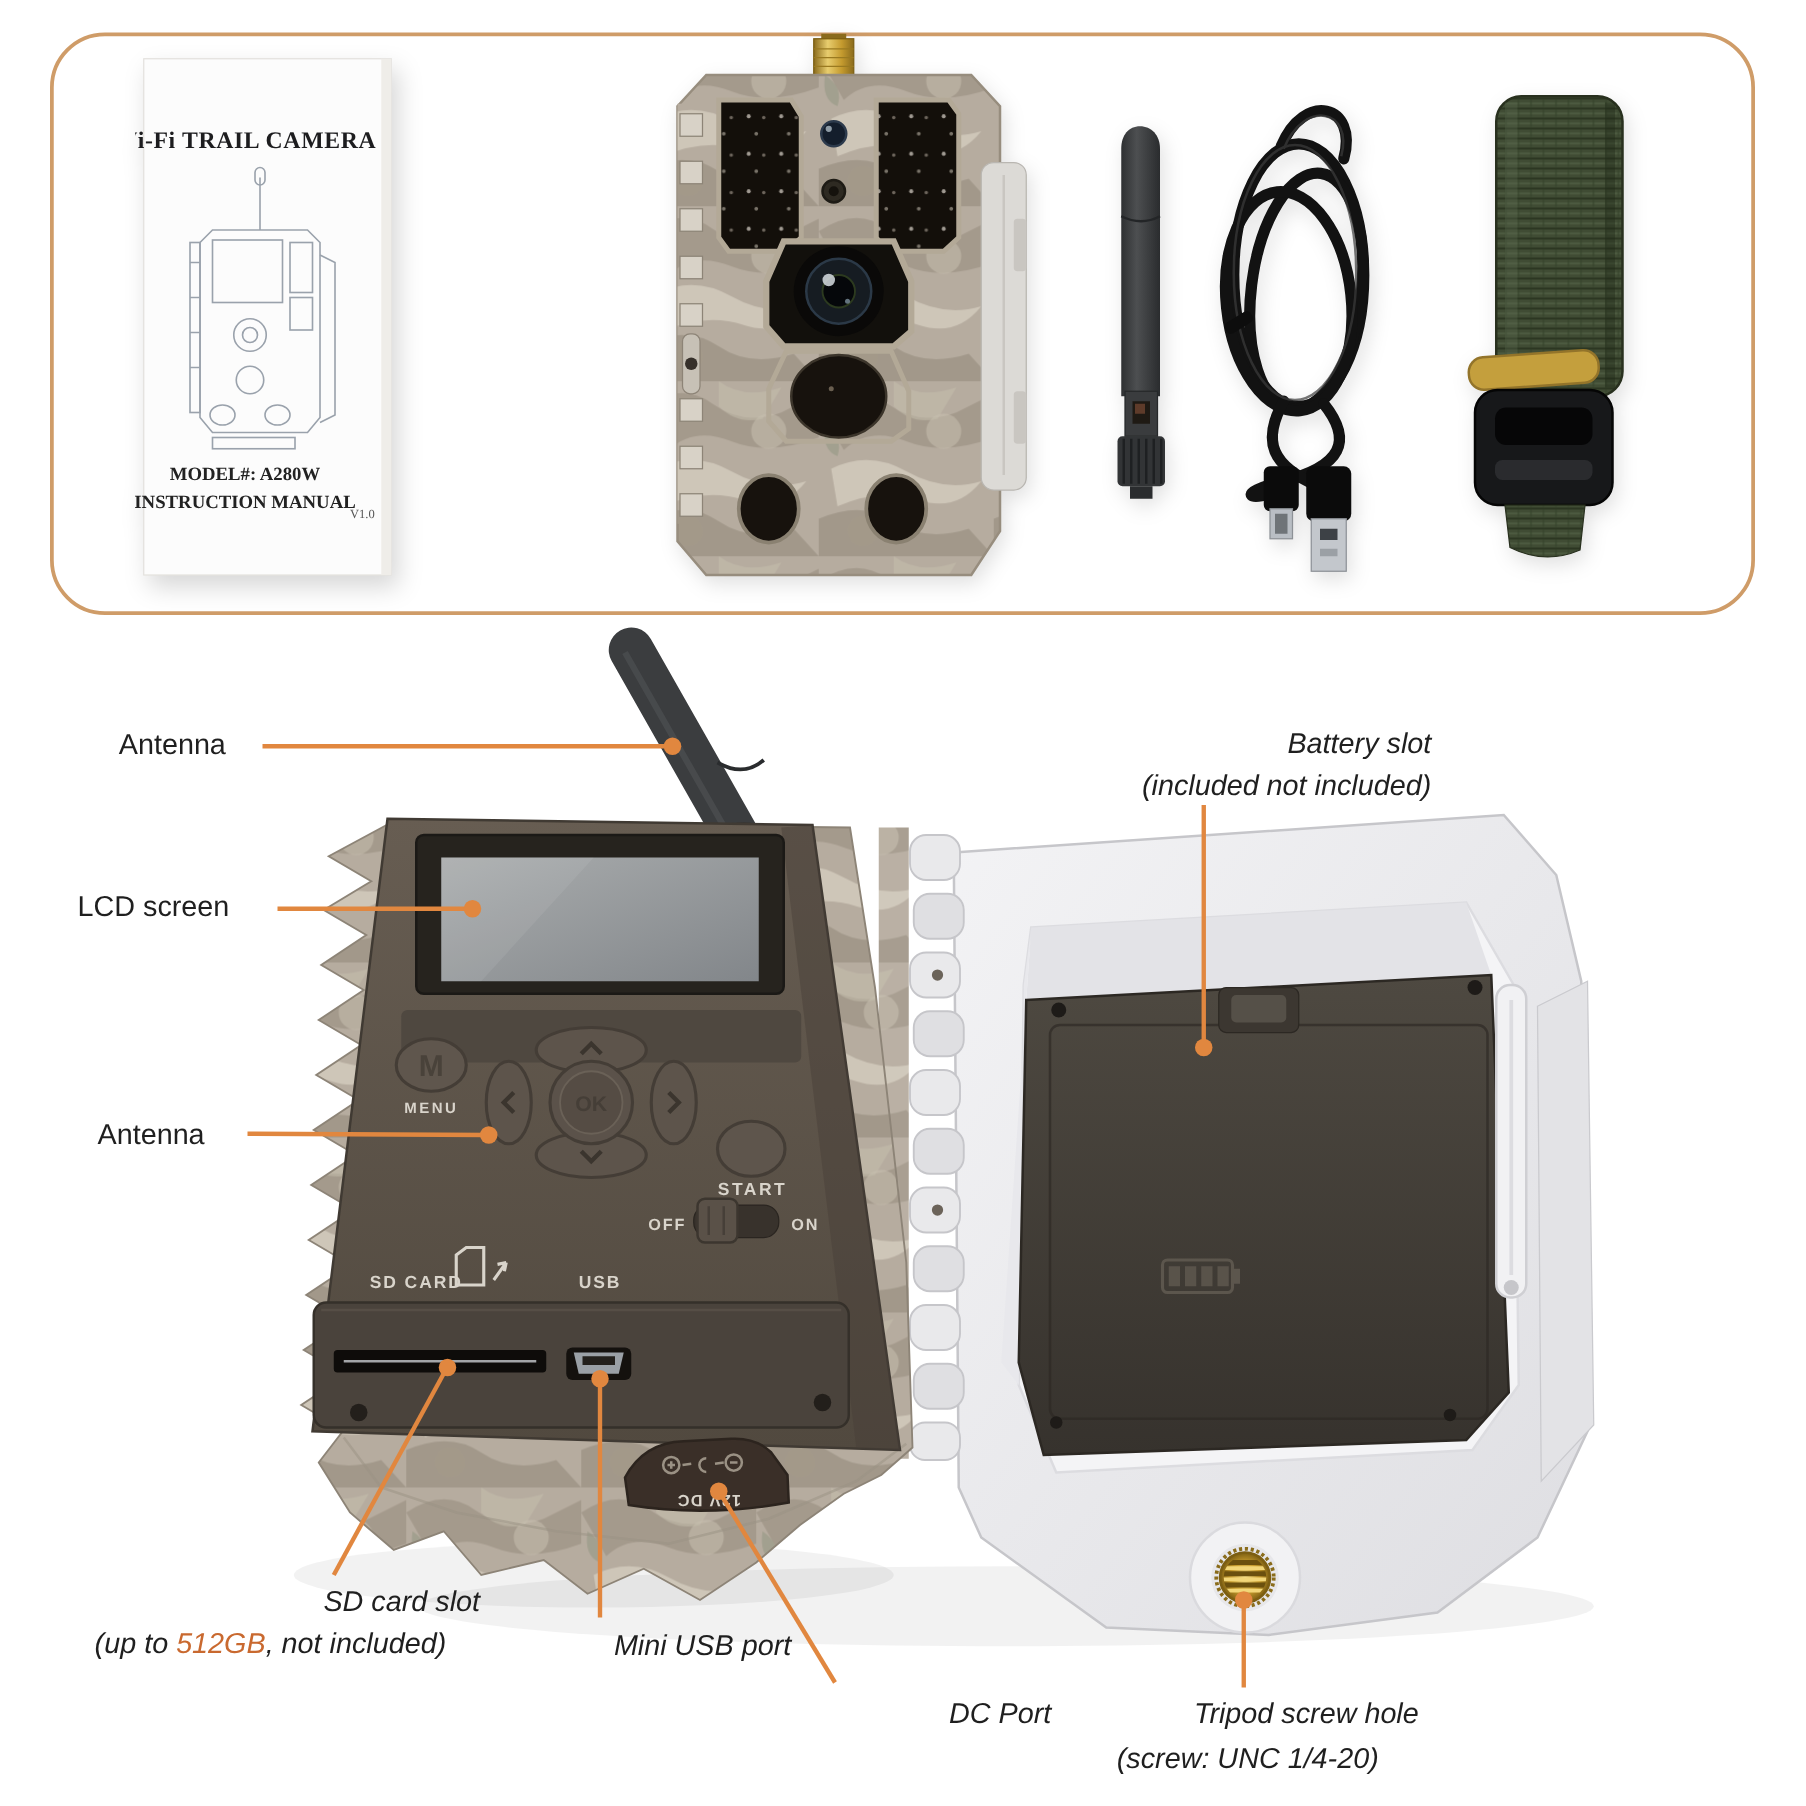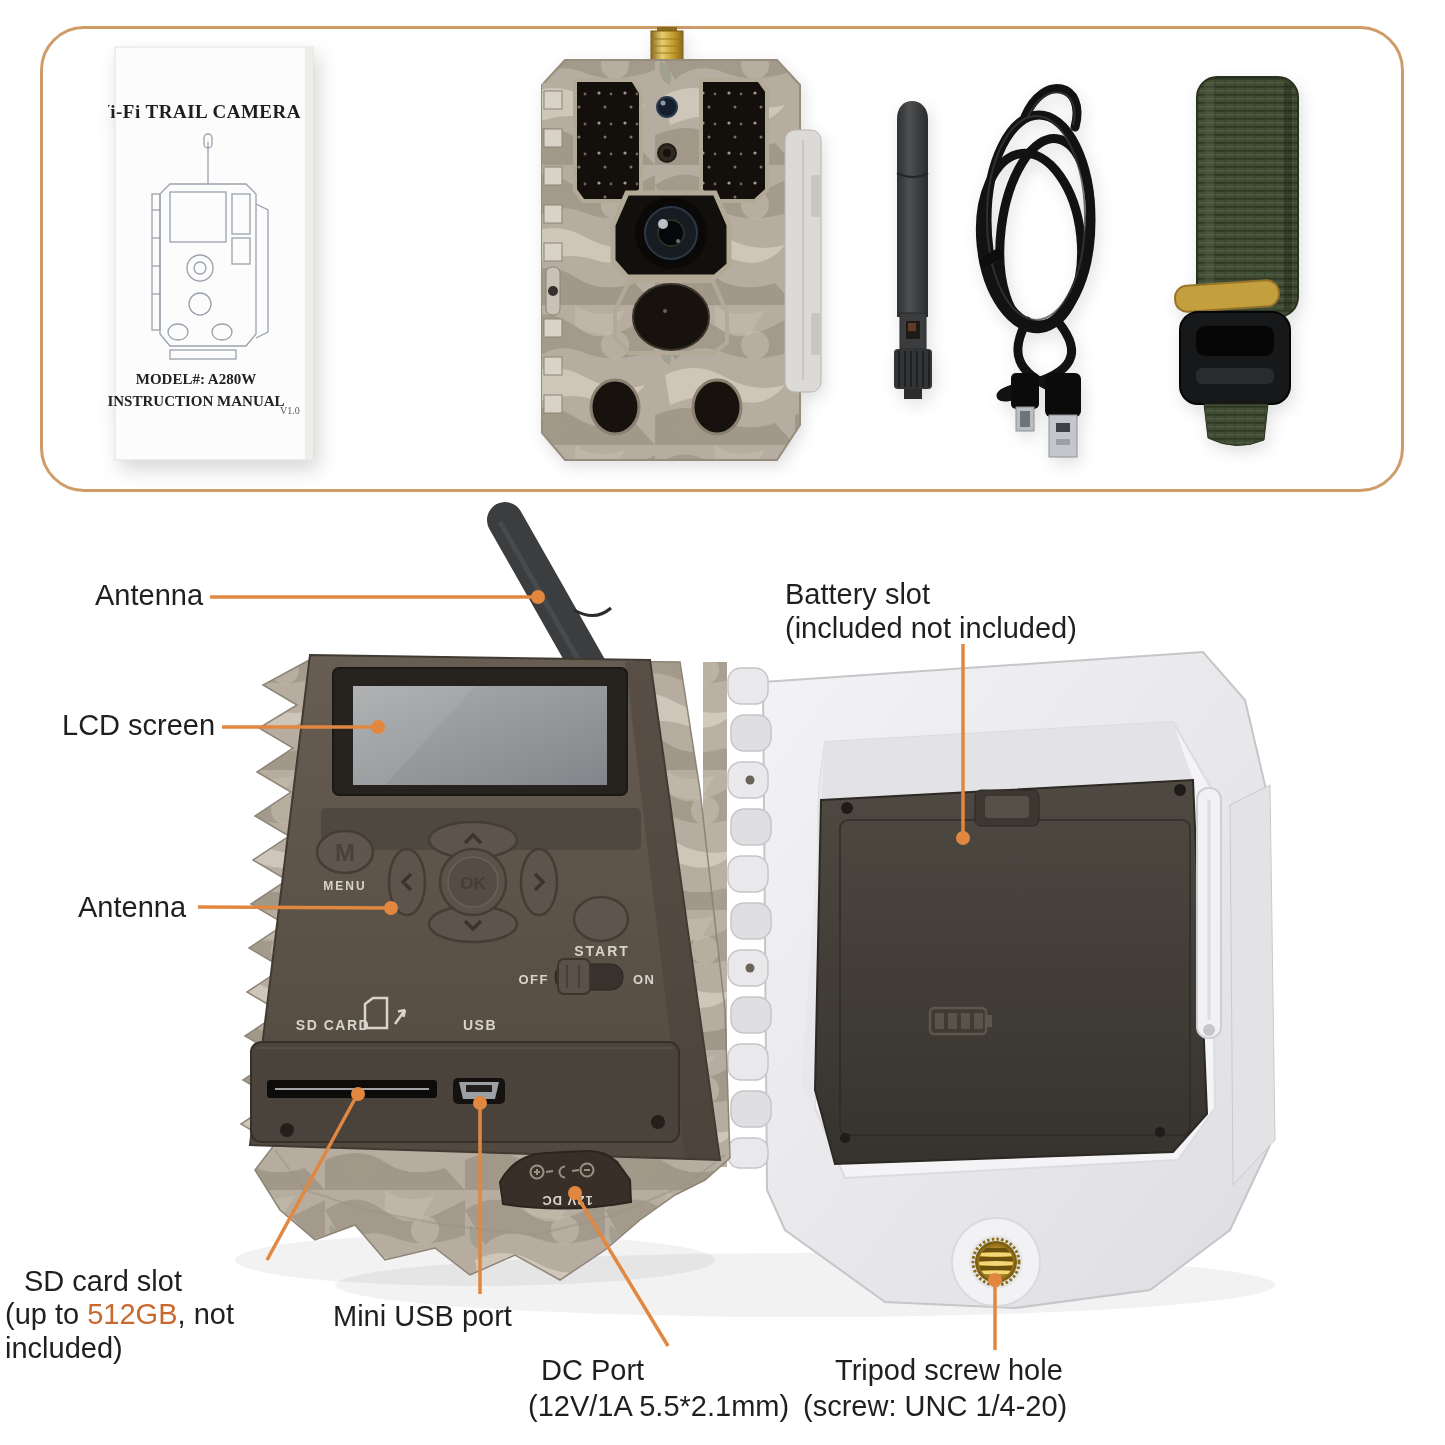--- a/index.html
+++ b/index.html
@@ -6,22 +6,22 @@
     --accent:#E1873F;
     --accent-text:#C9692F;
     --panel-border:#CF9C68;
   }
   html,body{margin:0;padding:0;background:#ffffff;}
   #canvas{position:relative;width:1445px;height:1445px;background:#ffffff;overflow:hidden;
           font-family:"Liberation Sans",sans-serif;}
   .abs{position:absolute;}
   .kit-box{position:absolute;left:40px;top:26px;width:1358px;height:460px;
            border:3px solid var(--panel-border);border-radius:44px;background:#ffffff;}
-  .callout{position:absolute;font-size:29px;line-height:34px;color:#1f1f1f;white-space:nowrap;}
-  .center{text-align:left;white-space:normal;}
+  .callout{position:absolute;font-size:23px;line-height:34px;color:#1f1f1f;white-space:nowrap;}
+  .center{text-align:right;white-space:normal;font-style:italic;}
   .hl{color:var(--accent-text);}
   svg{display:block;}
   .shadowed{filter:drop-shadow(5px 9px 10px rgba(0,0,0,0.16));}
   .softshadow{filter:drop-shadow(3px 6px 8px rgba(0,0,0,0.12));}
   .cline{stroke:var(--accent);stroke-width:3.5;fill:none;}
   .cdot{fill:var(--accent);}
   .devtext{font-family:"Liberation Sans",sans-serif;font-weight:bold;fill:#d9d4cb;}
 </style>
 </head>
 <body>
@@ -444,18 +444,17 @@
     <div>Battery slot</div>
     <div>(included not included)</div>
   </div>
 
   <div class="callout center" style="left:24px;top:1264px;width:360px">SD card slot</div>
   <div class="callout center" style="left:5px;top:1297px;width:352px"><span>(up to </span><span class="hl">512GB</span><span>, not included)</span></div>
 
   <div class="callout center" style="left:541px;top:1353px;width:300px">DC Port</div>
 
   <div class="callout center" style="left:333px;top:1299px;width:300px">Mini USB port</div>
-  <div class="callout center" style="left:528px;top:1389px;width:300px">(12V/1A 5.5*2.1mm)</div>
 
   <div class="callout center" style="left:835px;top:1353px;width:300px">Tripod screw hole</div>
   <div class="callout center" style="left:803px;top:1389px;width:300px">(screw: UNC 1/4-20)</div>
 
 </div>
 
 </body></html>

